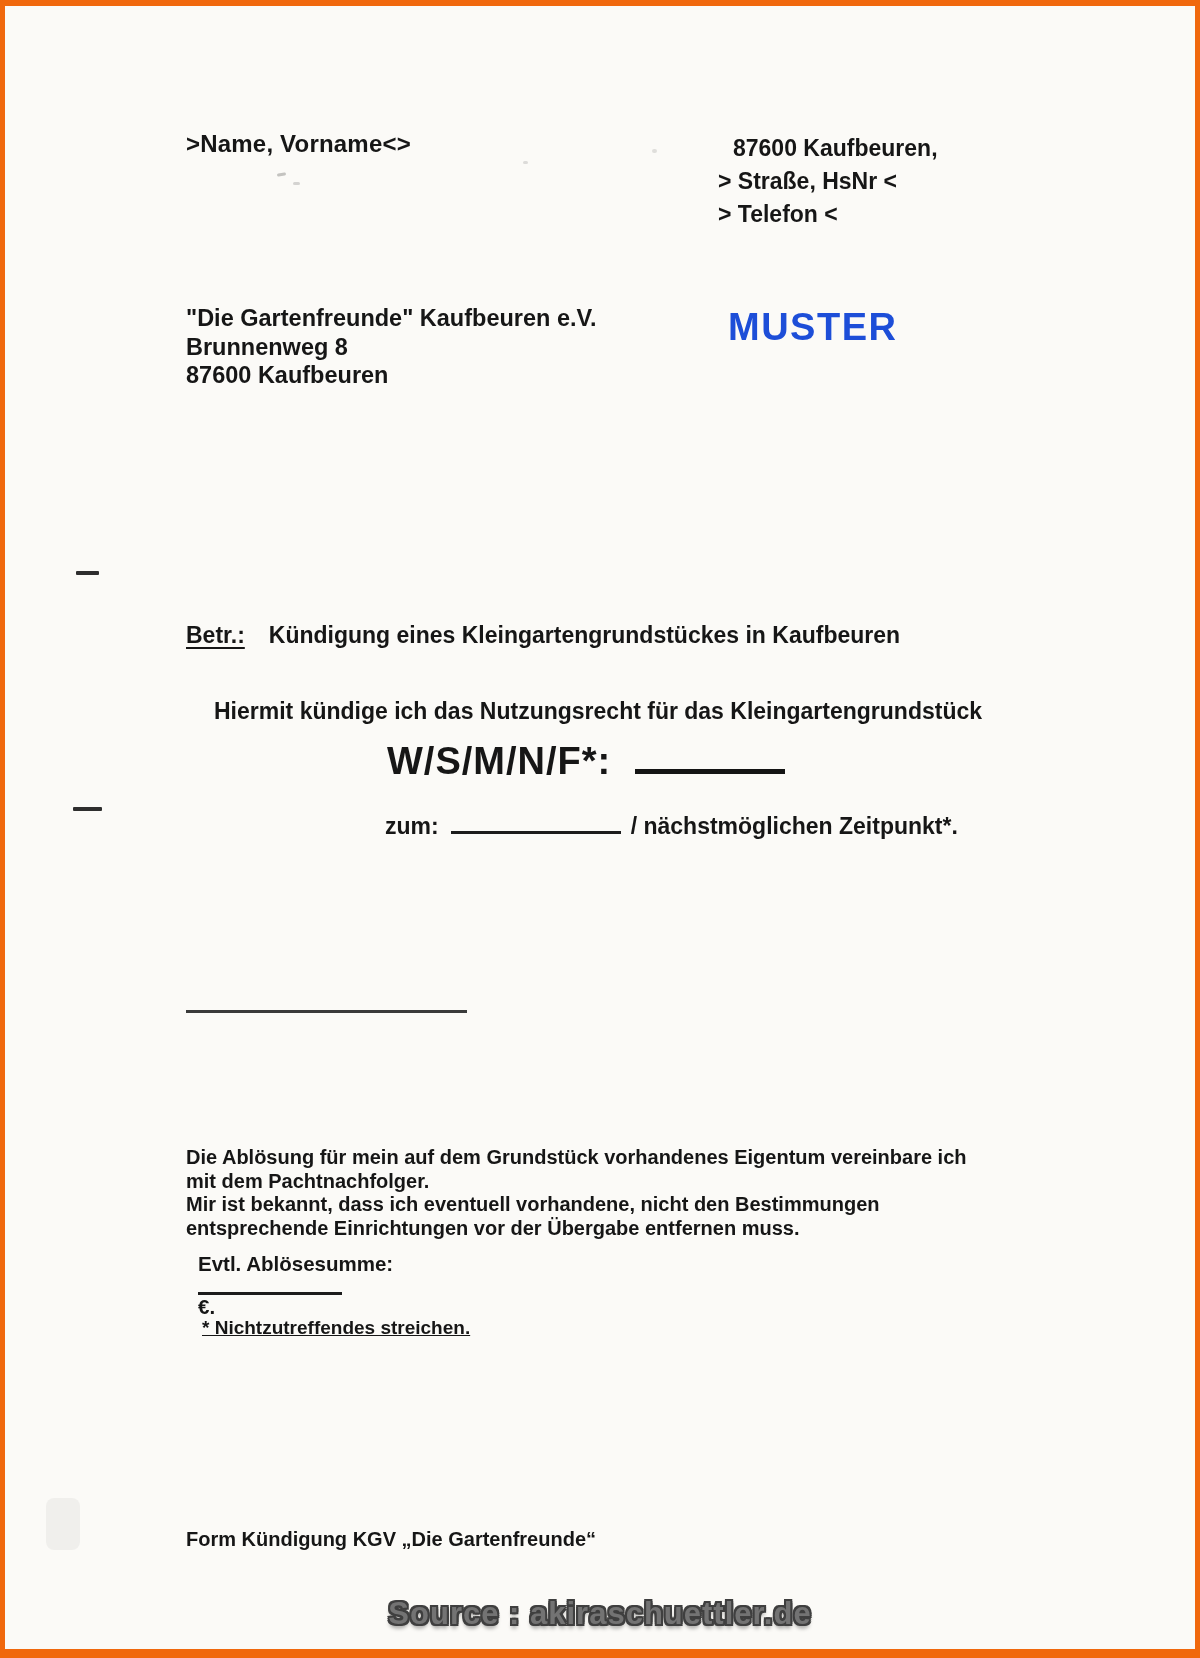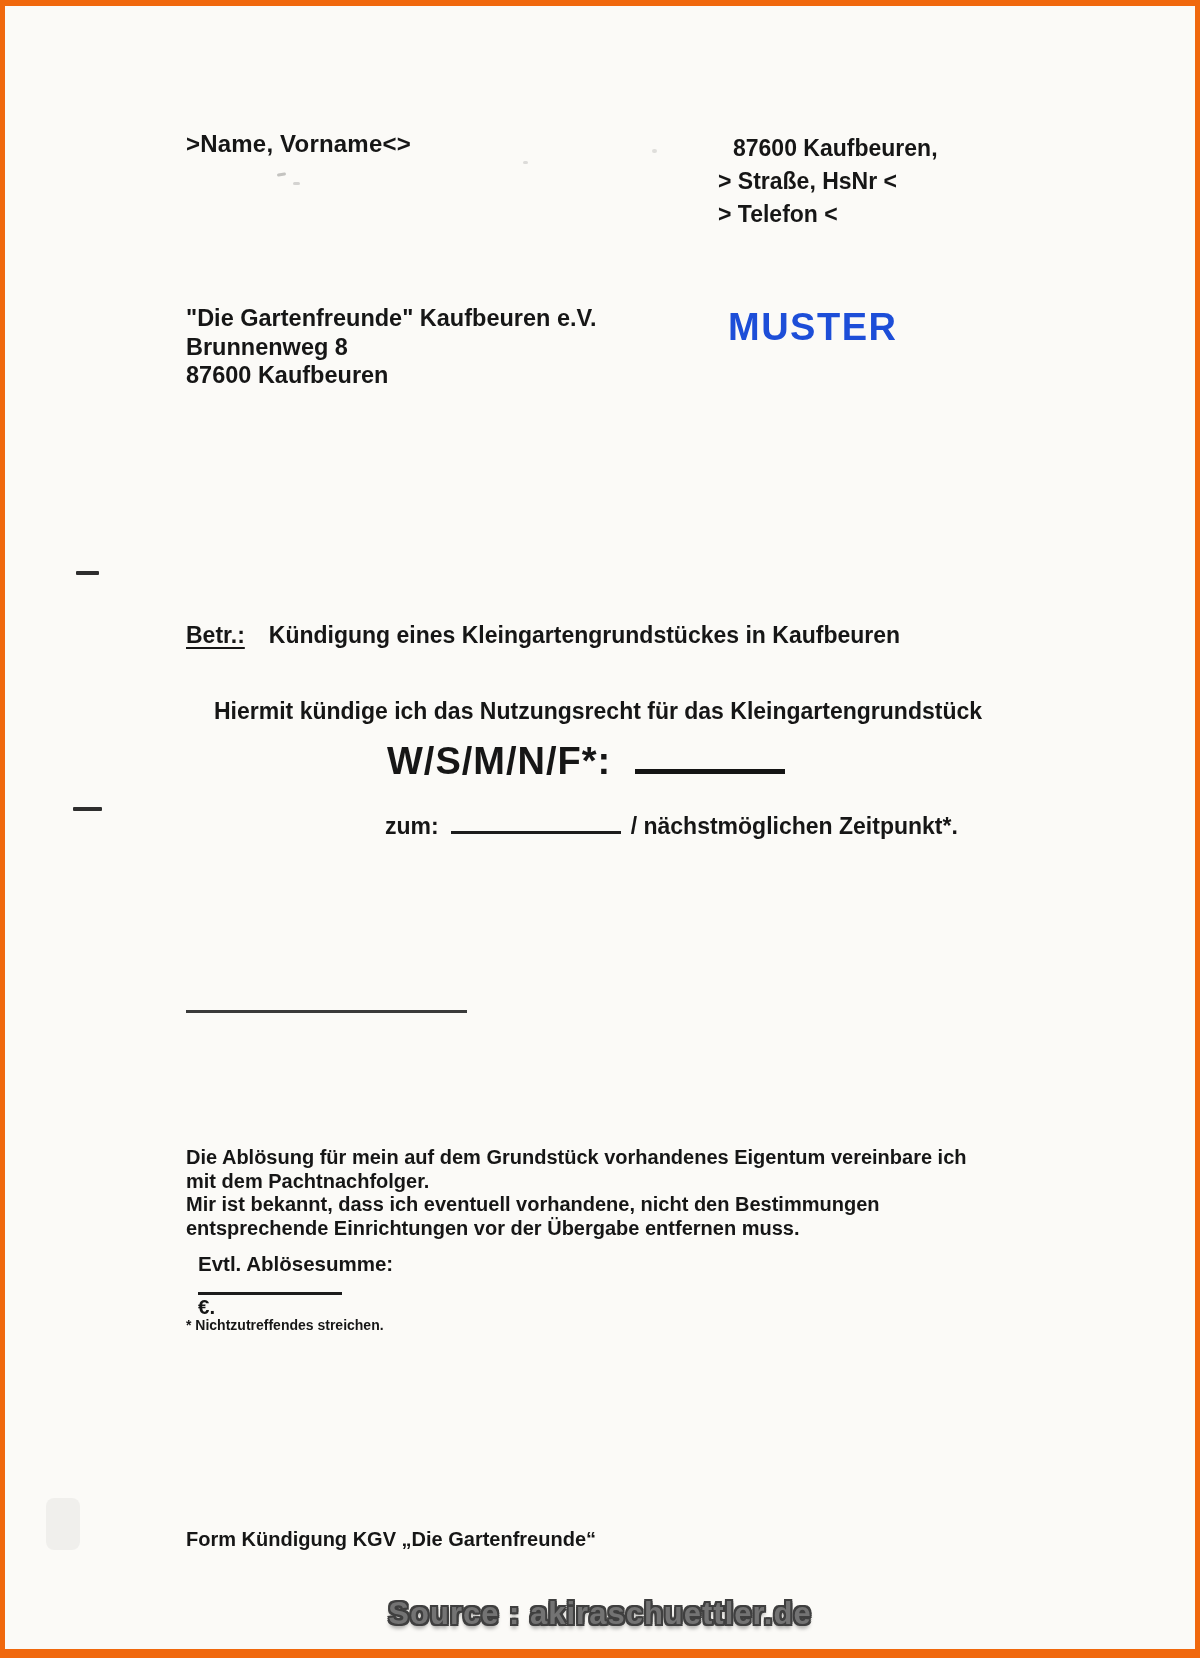--- a/index.html
+++ b/index.html
@@ -45,21 +45,21 @@
   .zumline .blank{display:inline-block;width:170px;border-bottom:3px solid #1c1c1c;height:22px;margin:0 10px 0 12px;}
 
   .sigline{left:186px;top:1010px;width:281px;height:3px;background:#3a3a3a;}
 
   .severance{left:186px;top:1146px;width:812px;font-size:20px;font-weight:600;line-height:23.5px;}
   .severance p{margin:0;}
 
   .sumline{left:186px;top:1252px;font-size:20.5px;font-weight:700;display:flex;align-items:baseline;flex-direction:column;}
   .sumline .blank{display:inline-block;width:144px;border-bottom:3px solid #1c1c1c;height:19px;margin-left:12px;}
 
-  .footnote{left:186px;top:1317px;font-size:14px;font-weight:700;}
+  .footnote{left:202px;top:1317px;font-size:19px;font-weight:700;text-decoration:underline;}
 
   .formid{left:186px;top:1514px;font-size:20px;font-weight:700;margin-top:14px;}
 
   .sourcebar{
     left:0;top:1596px;width:1200px;height:53px;
     text-align:center;
     font-size:31px;font-weight:800;letter-spacing:1px;
     color:#737373;
     text-shadow:
       -2px -2px 0 #3f3f3f, 2px -2px 0 #3f3f3f,

